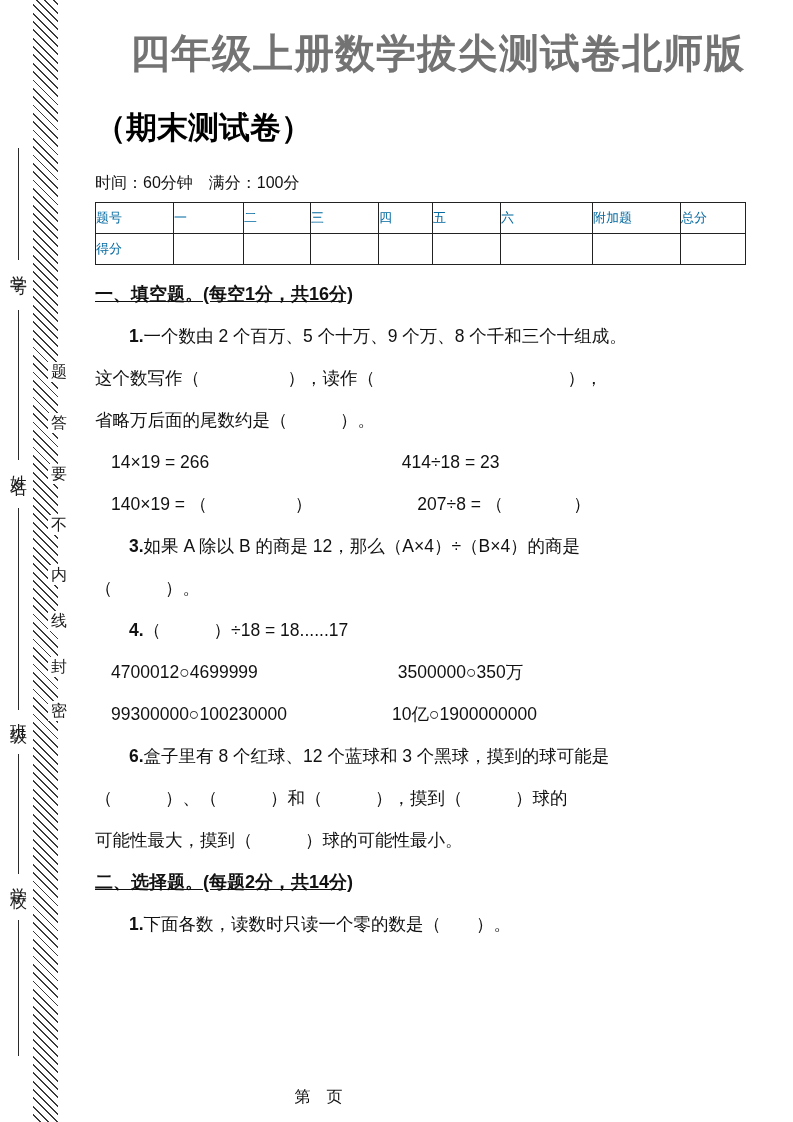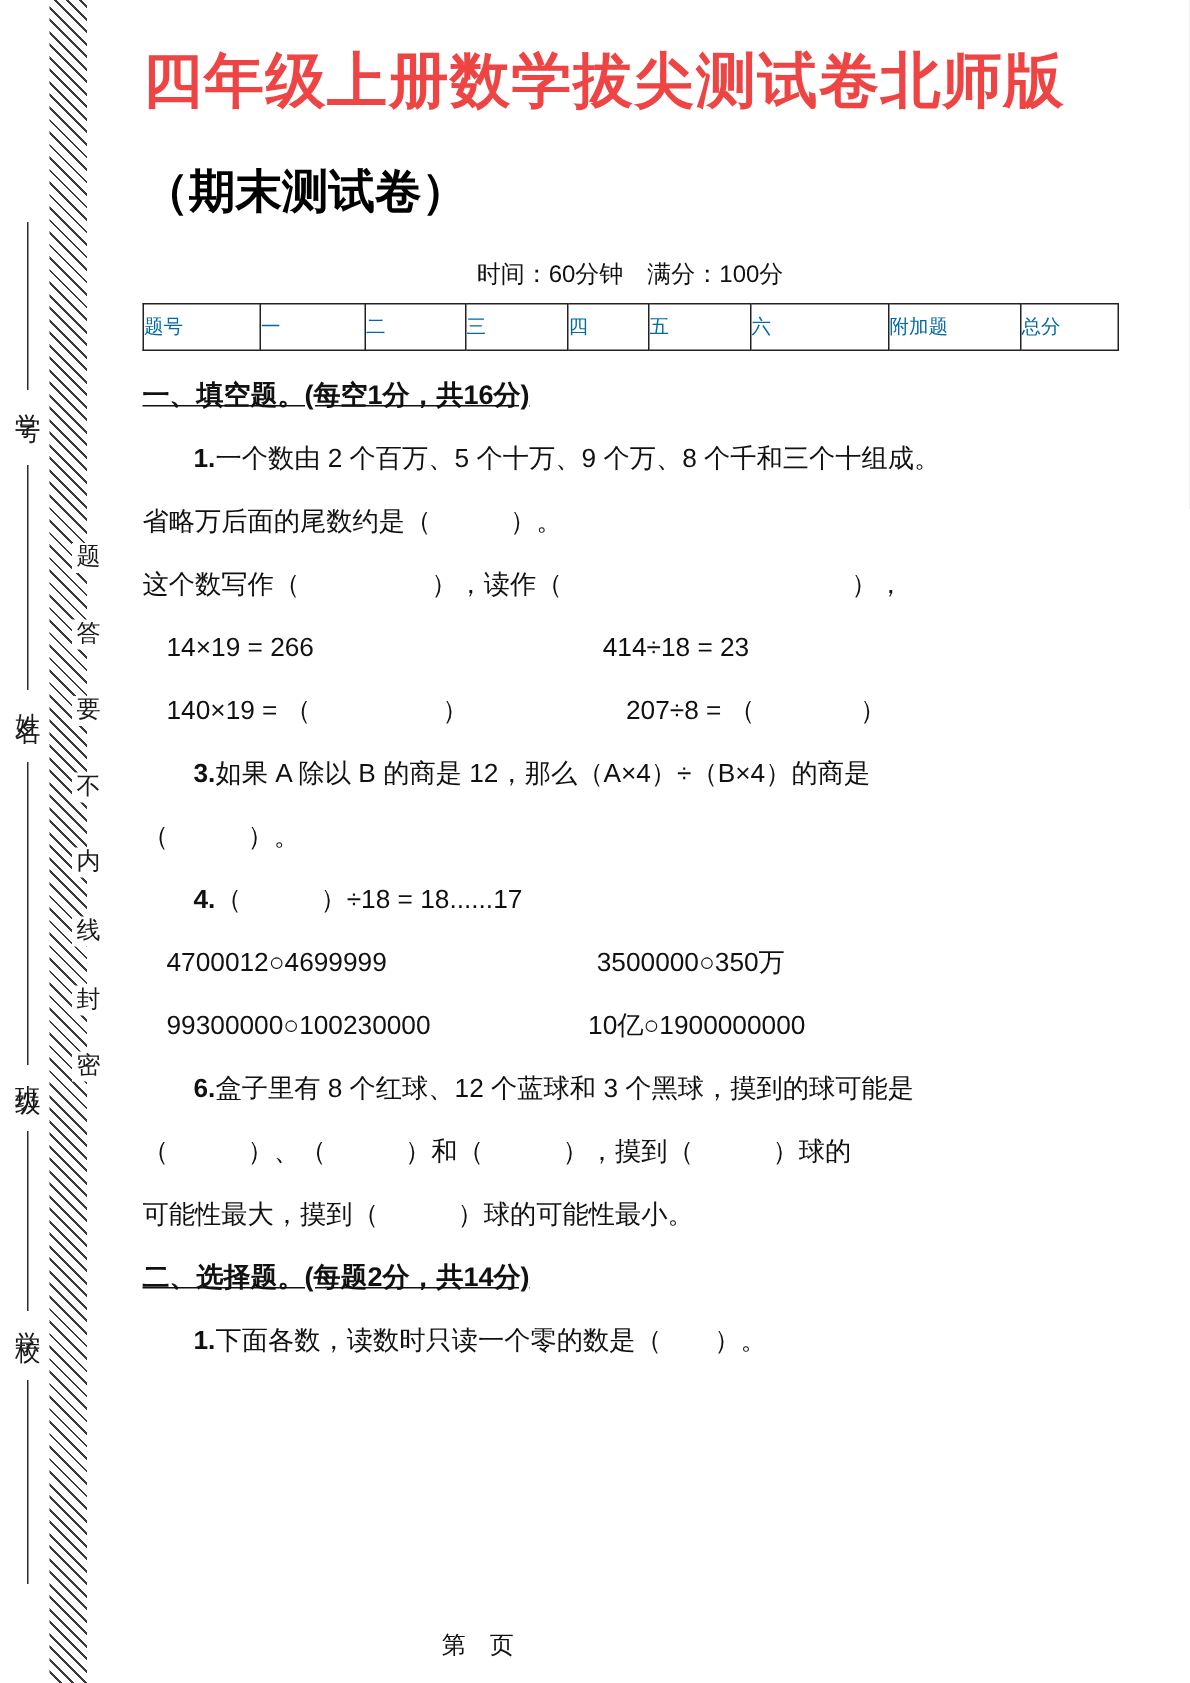--- a/index.html
+++ b/index.html
@@ -31,25 +31,25 @@
   .pch {
     position:absolute; left:48px; width:22px; text-align:center;
     font-size:16px; line-height:20px; background:#ffffff; color:#1a1a1a;
   }
   .p0{top:362px} .p1{top:413px} .p2{top:464px} .p3{top:515px}
   .p4{top:565px} .p5{top:611px} .p6{top:657px} .p7{top:701px}
 
   
   .main { position:absolute; left:95px; top:0; width:650px; height:1122px; }
   .title {
-    margin:26px 0 0 0; text-align:left;
-    font-size:40px; font-weight:bold; letter-spacing:1px; color:#ef4444;
+    margin:26px 0 0 0; text-align:right;
+    font-size:40px; font-weight:bold; letter-spacing:1px; color:#737373;
   }
   .subtitle { margin-top:26px; text-align:left; font-size:31px; font-weight:bold; color:#000; }
-  .meta { margin-top:24px; text-align:center; font-size:16px; color:#111; }
+  .meta { margin-top:24px; text-align:left; font-size:16px; color:#111; }
 
   table.score { margin-top:8px; width:650px; border-collapse:collapse; table-layout:fixed; }
   table.score td {
     border:1.5px solid #222; height:30px; text-align:left;
     font-size:13px; padding:0; color:#0369a1;
   }
 
   .content { margin-top:8px; }
   .cline { min-height:42px; line-height:42px; font-size:17.5px; white-space:pre-wrap; color:#111; }
   .cline.heading { font-weight:bold; font-size:18px;text-decoration:underline; }
@@ -113,28 +113,39 @@
           <td>题号</td>
           <td>一</td>
           <td>二</td>
           <td>三</td>
           <td>四</td>
           <td>五</td>
           <td>六</td>
           <td>附加题</td>
           <td>总分</td>
         </tr>
+        <tr>
+          <td>得分</td>
+          <td></td>
+          <td></td>
+          <td></td>
+          <td></td>
+          <td></td>
+          <td></td>
+          <td></td>
+          <td></td>
+        </tr>
       </tbody>
     </table>
 
     <div id="content" class="content">
         <div class="cline heading">一、填空题。(每空1分，共16分)</div>
         <div class="cline question"><b>1.</b>一个数由 2 个百万、5 个十万、9 个万、8 个千和三个十组成。</div>
+        <div class="cline line">这个数写作（　　　　　），读作（　　　　　　　　　　　），</div>
         <div class="cline line">省略万后面的尾数约是（　　　）。</div>
-        <div class="cline line">这个数写作（　　　　　），读作（　　　　　　　　　　　），</div>
         <div class="cline line2">14×19 = 266　　　　　　　　　　　414÷18 = 23</div>
         <div class="cline line2">140×19 = （　　　　　）　　　　　　207÷8 = （　　　　）</div>
         <div class="cline question"><b>3.</b>如果 A 除以 B 的商是 12，那么（A×4）÷（B×4）的商是</div>
         <div class="cline line">（　　　）。</div>
         <div class="cline question"><b>4.</b>（　　　）÷18 = 18......17</div>
         <div class="cline line2">4700012○4699999　　　　　　　　3500000○350万</div>
         <div class="cline line2">99300000○100230000　　　　　　10亿○1900000000</div>
         <div class="cline question"><b>6.</b>盒子里有 8 个红球、12 个蓝球和 3 个黑球，摸到的球可能是</div>
         <div class="cline line">（　　　）、（　　　）和（　　　），摸到（　　　）球的</div>
         <div class="cline line">可能性最大，摸到（　　　）球的可能性最小。</div>

